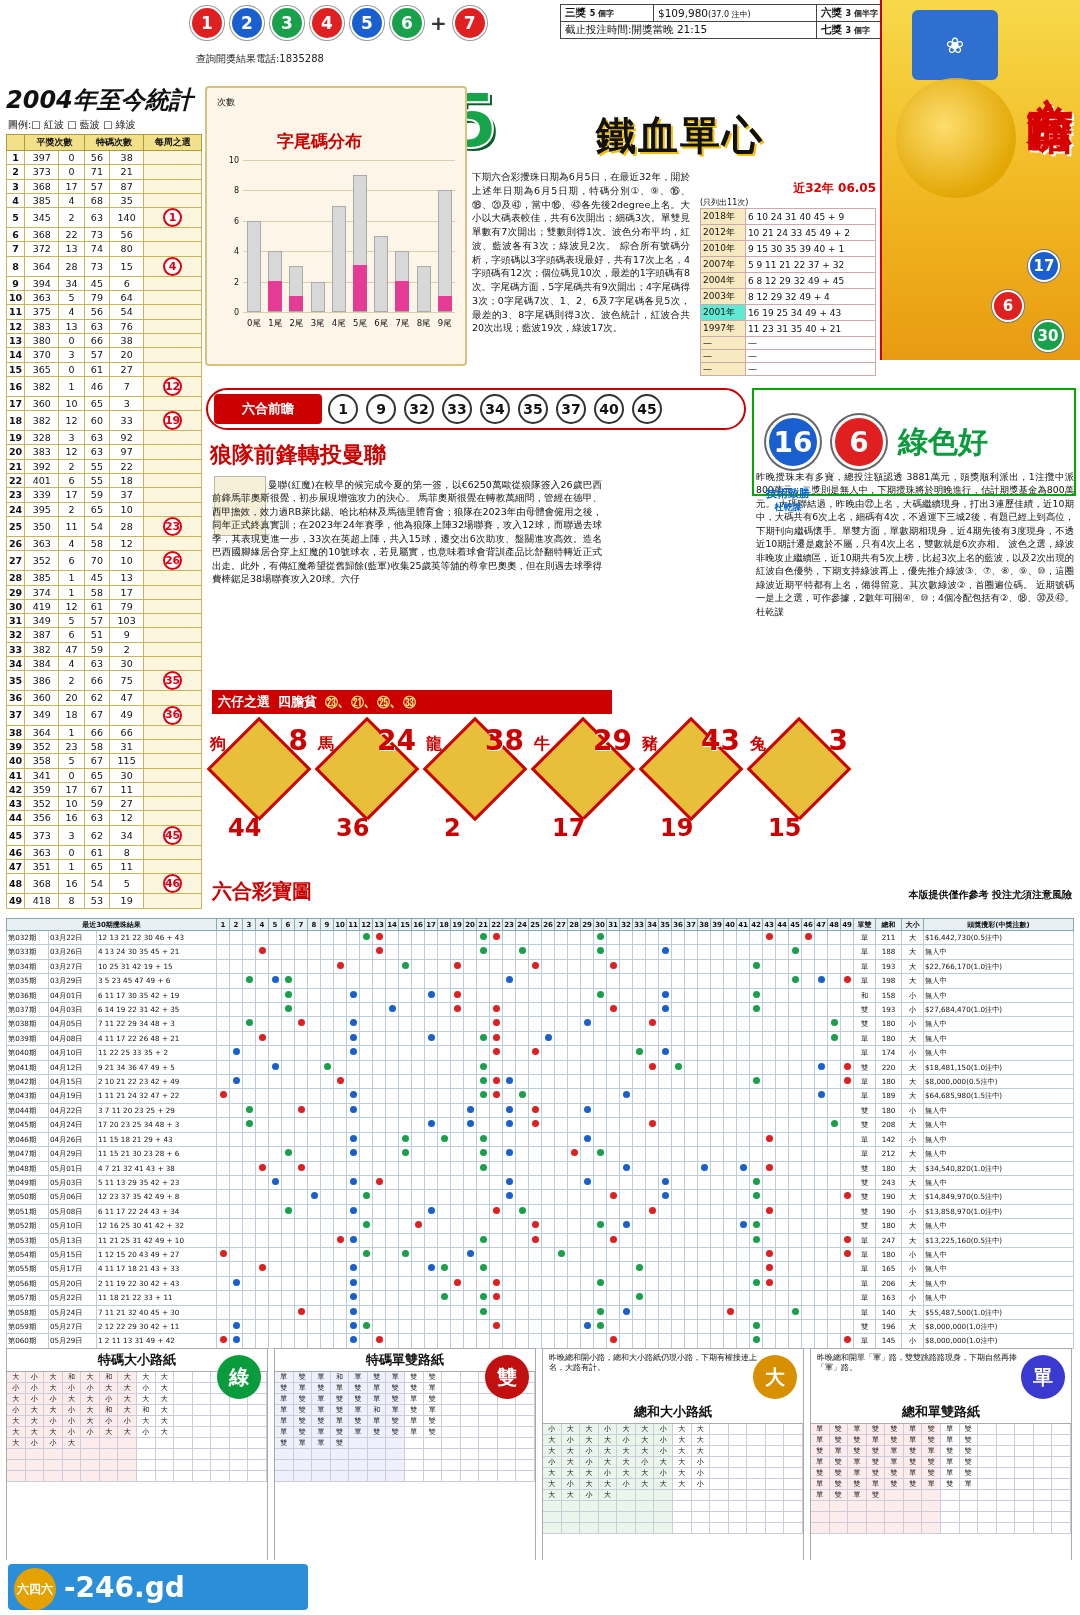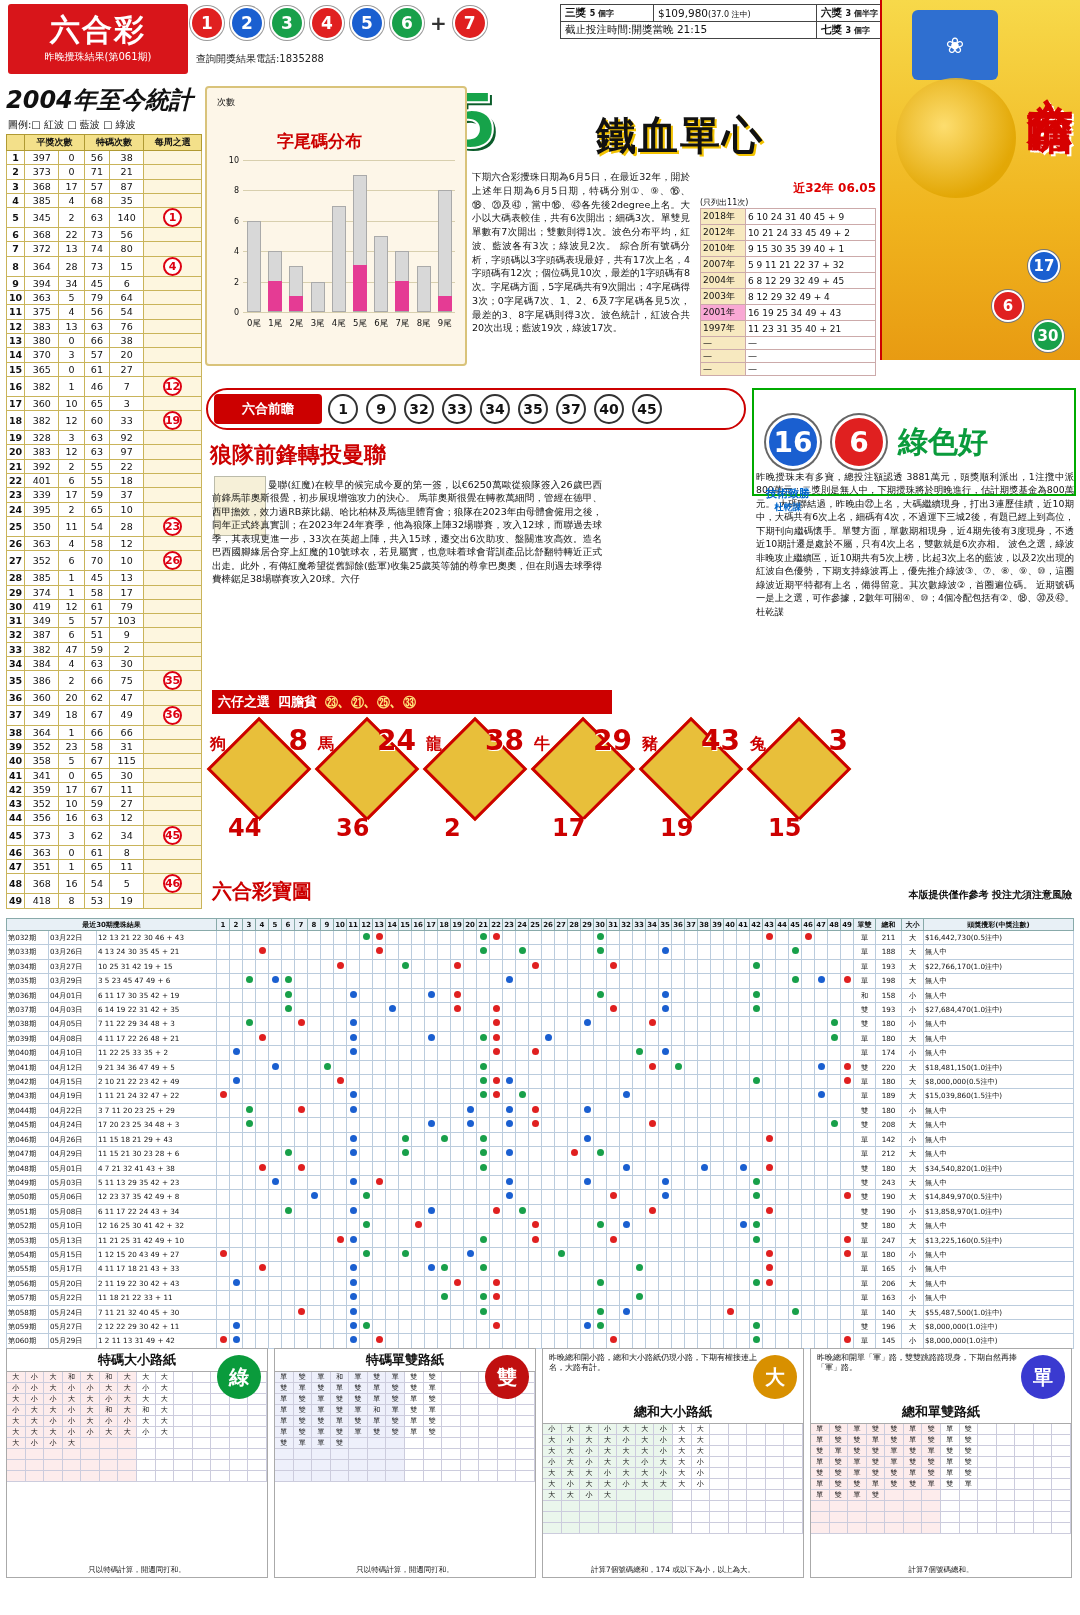--- a/index.html
+++ b/index.html
@@ -159,24 +159,20 @@
   .brand-ball { position:absolute; left:6px; top:4px; width:42px; height:42px; border-radius:50%;
     background:#e5a100; display:flex; align-items:center; justify-content:center; color:#fff; font-size:12px;}
   .wm { position:absolute; left:430px; top:760px; font-size:70px; color:rgba(200,60,60,.13); font-weight:bold; }
 </style>
 </head>
 <body>
 
 <div class="pg">
 
   <div class="topbar">
-    <div class="logo-red">
-      <div class="t1">六合彩</div>
-      <div class="t2">昨晚攪珠結果(第061期)</div>
-    </div>
     <div class="topnote">查詢開獎結果電話:1835288</div>
     <div class="balls-row" id="topballs">
         <div class="ball r">1</div>
         <div class="ball b">2</div>
         <div class="ball g">3</div>
         <div class="ball r">4</div>
         <div class="ball b">5</div>
         <div class="ball g">6</div>
         <span class="plus">+</span>
         <div class="ball r">7</div>
@@ -709,21 +705,21 @@
           </tr>
           <tr>
             <td style="background: rgb(247, 233, 192);">2004年</td>
             <td>6 8 12 29 32 49 + 45</td>
           </tr>
           <tr>
             <td style="background: rgb(247, 233, 192);">2003年</td>
             <td>8 12 29 32 49 + 4</td>
           </tr>
           <tr>
-            <td style="background: #f9a8d4;">2001年</td>
+            <td style="background: #5eead4;">2001年</td>
             <td>16 19 25 34 49 + 43</td>
           </tr>
           <tr>
             <td style="background: rgb(247, 233, 192);">1997年</td>
             <td>11 23 31 35 40 + 21</td>
           </tr>
           <tr>
             <td style="background: rgb(247, 233, 192);">—</td>
             <td>—</td>
           </tr>
@@ -1574,21 +1570,21 @@
             <td class="c"></td>
             <td class="c"></td>
             <td class="c"></td>
             <td class="c"></td>
             <td class="c"><span class="dot" style="background: rgb(26, 95, 208);"></span></td>
             <td class="c"></td>
             <td class="c"></td>
             <td class="c">單</td>
             <td class="c">189</td>
             <td class="c">大</td>
-            <td class="l">$15,039,860(1.5注中)</td>
+            <td class="l">$64,685,980(1.5注中)</td>
           </tr>
           <tr>
             <td class="l">第044期</td>
             <td class="l">04月22日</td>
             <td class="l">3 7 11 20 23 25 + 29</td>
             <td class="c"></td>
             <td class="c"></td>
             <td class="c"><span class="dot" style="background: rgb(24, 160, 74);"></span></td>
             <td class="c"></td>
             <td class="c"></td>
@@ -3159,14 +3155,22 @@
           <div style="background: rgb(255, 255, 255);"></div>
           <div style="background: rgb(255, 255, 255);"></div>
           <div style="background: rgb(255, 255, 255);"></div>
           <div style="background: rgb(255, 255, 255);"></div>
           <div style="background: rgb(255, 255, 255);"></div>
         </div>
         <div class="p-foot">計算7個號碼總和。</div>
       </div>
     </div>
 
+  <div class="brandbar">
+    <div class="brand-logo">
+      <div class="brand-ball">
+        <span>六四六</span>
+      </div>
+      <span>-246.gd</span>
+    </div>
+  </div>
 
 </div>
 
 </body></html>

